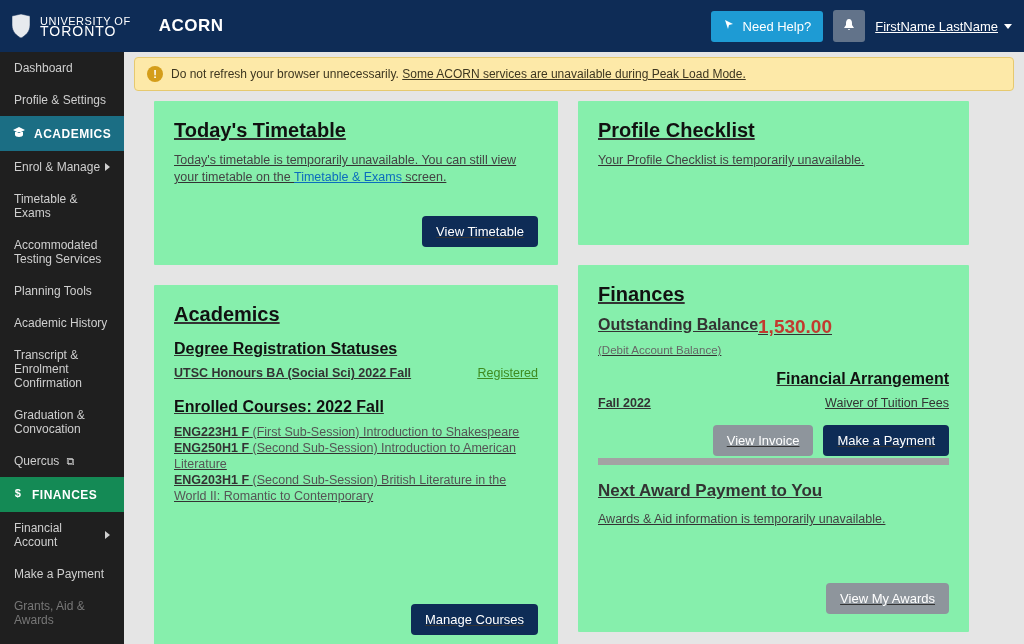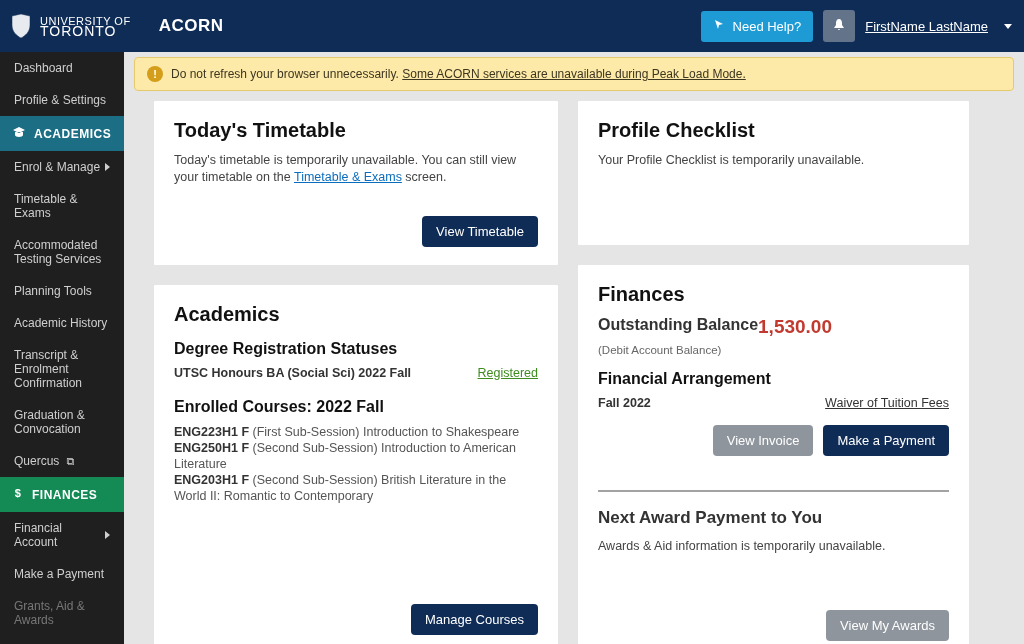--- a/index.html
+++ b/index.html
@@ -7,21 +7,21 @@
 
 
 .top-header { height: 52px; background: #0e2c56; display: flex; align-items: center; padding: 0 12px 0 10px; color: #fff; }
 .shield { display: flex; align-items: center; gap: 8px; }
 .shield-icon svg { display: block; }
 .uni-name { font-size: 11px; line-height: 10px; letter-spacing: 0.5px; }
 .app-title { font-size: 17px; font-weight: 700; margin-left: 28px; letter-spacing: 0.5px; }
 .header-spacer { flex: 1; }
 .need-help-btn { background: #1e9bd4; color: #fff; border: none; border-radius: 3px; padding: 7px 12px; font-size: 13px; display: flex; align-items: center; gap: 6px; cursor: pointer; }
 .bell-box { width: 32px; height: 32px; background: #62738a; border-radius: 3px; margin: 0 10px; display: flex; align-items: center; justify-content: center; cursor: pointer; }
-.user-name { color: #fff; font-size: 13px; text-decoration: underline; cursor: pointer; display: flex; align-items: center; gap: 16px; }
+.user-name { color: #fff; font-size: 13px; text-decoration: underline; cursor: pointer; display: flex; align-items: center; gap: 6px; }
 .caret-down { width: 0; height: 0; border-left: 4px solid transparent; border-right: 4px solid transparent; border-top: 5px solid #fff; }
 
 
 .warning-bar { background: #fde9a8; border: 1px solid #e6c96f; border-radius: 4px; margin: 5px 10px 10px 10px; padding: 8px 12px; font-size: 12px; display: flex; align-items: center; gap: 8px; color: #3d3620; }
 .warning-icon { width: 16px; height: 16px; background: #d49d1a; border-radius: 50%; color: #fff; font-weight: 700; display: flex; align-items: center; justify-content: center; font-size: 11px; flex-shrink: 0; }
 .warning-bar a { color: #3d3620; text-decoration: underline; }
 
 
 .main-wrap { display: flex; height: calc(100% - 40px); }
 .sidebar { width: 124px; background: #1f1f1f; color: #cfcfcf; font-size: 12px; display: flex; flex-direction: column; }
@@ -34,21 +34,21 @@
 .ext-icon { font-size: 11px; margin-left: 4px; }
 .nav-item.disabled { color: #777; }
 
 
 .content { flex: 1; overflow-y: auto; }
 
 .panels { display: flex; gap: 20px; padding: 0 30px 30px 30px; }
 .col { display: flex; flex-direction: column; gap: 20px; }
 .col-left { width: 404px; }
 .col-right { width: 391px; }
-.card { background: #ffffff; padding: 18px 20px 18px 20px; border-radius: 1px; }
+.card { background: #86efac; padding: 18px 20px 18px 20px; border-radius: 1px; text-decoration: underline; }
 
 h2.card-title { font-size: 20px; font-weight: 700; margin-bottom: 10px; color: #111; }
 .card p { font-size: 12.5px; color: #444; line-height: 17px; }
 .card a.inline-link { color: #0b6dbd; text-decoration: underline; }
 
 .btn { border: none; border-radius: 4px; padding: 8px 14px; font-size: 13px; cursor: pointer; }
 .btn-primary { background: #0e2c56; color: #fff; }
 .btn-muted { background: #8e959c; color: #fff; }
 .card-footer { display: flex; justify-content: flex-end; margin-top: 30px; }
 
@@ -64,21 +64,21 @@
 
 .balance-row { display: flex; justify-content: flex-start; align-items: flex-start; }
 .balance-label { font-size: 16px; font-weight: 700; }
 .balance-sub { font-size: 11.5px; color: #666; margin-top: 10px; }
 .balance-amount { font-size: 19px; font-weight: 700; color: #c23a2f; }
 
 .fa-row { display: flex; justify-content: space-between; align-items: center; font-size: 12.5px; margin-top: 8px; }
 .fa-row .term { font-weight: 700; }
 .fa-row .arrangement { color: #333; text-decoration: underline; }
 
-.fin-buttons { display: flex; justify-content: flex-end; gap: 10px; margin-top: 15px; padding-bottom: 34px; border-bottom: 2px solid #a3a3a3; }
+.fin-buttons { display: flex; justify-content: flex-end; gap: 10px; margin-top: 15px; padding-bottom: 2px; border-bottom: 7px solid #a3a3a3; }
 
 .award-title { font-size: 17px; font-weight: 700; margin-top: 16px; margin-bottom: 10px; }
 </style>
 </head>
 <body>
 
 <div class="top-header">
   <div class="shield">
     <span class="shield-icon">
       <svg width="22" height="26" viewBox="0 0 22 26">
@@ -238,21 +238,21 @@
         <div class="card">
           <h2 class="card-title">Finances</h2>
           <div class="balance-row">
             <div>
               <div class="balance-label">Outstanding Balance</div>
               <div class="balance-sub">(Debit Account Balance)</div>
             </div>
             <div class="balance-amount">1,530.00</div>
           </div>
 
-          <h3 class="sub-title" style="margin-top:14px;">Financial Arrangement</h3>
+          <h3 class="sub-title" style="margin-top:14px;text-align:right;">Financial Arrangement</h3>
           <div class="fa-row">
             <span class="term">Fall 2022</span>
             <a href="#" class="arrangement">Waiver of Tuition Fees</a>
           </div>
 
           <div class="fin-buttons">
             <button class="btn btn-muted">View Invoice</button>
             <button class="btn btn-primary">Make a Payment</button>
           </div>
 

